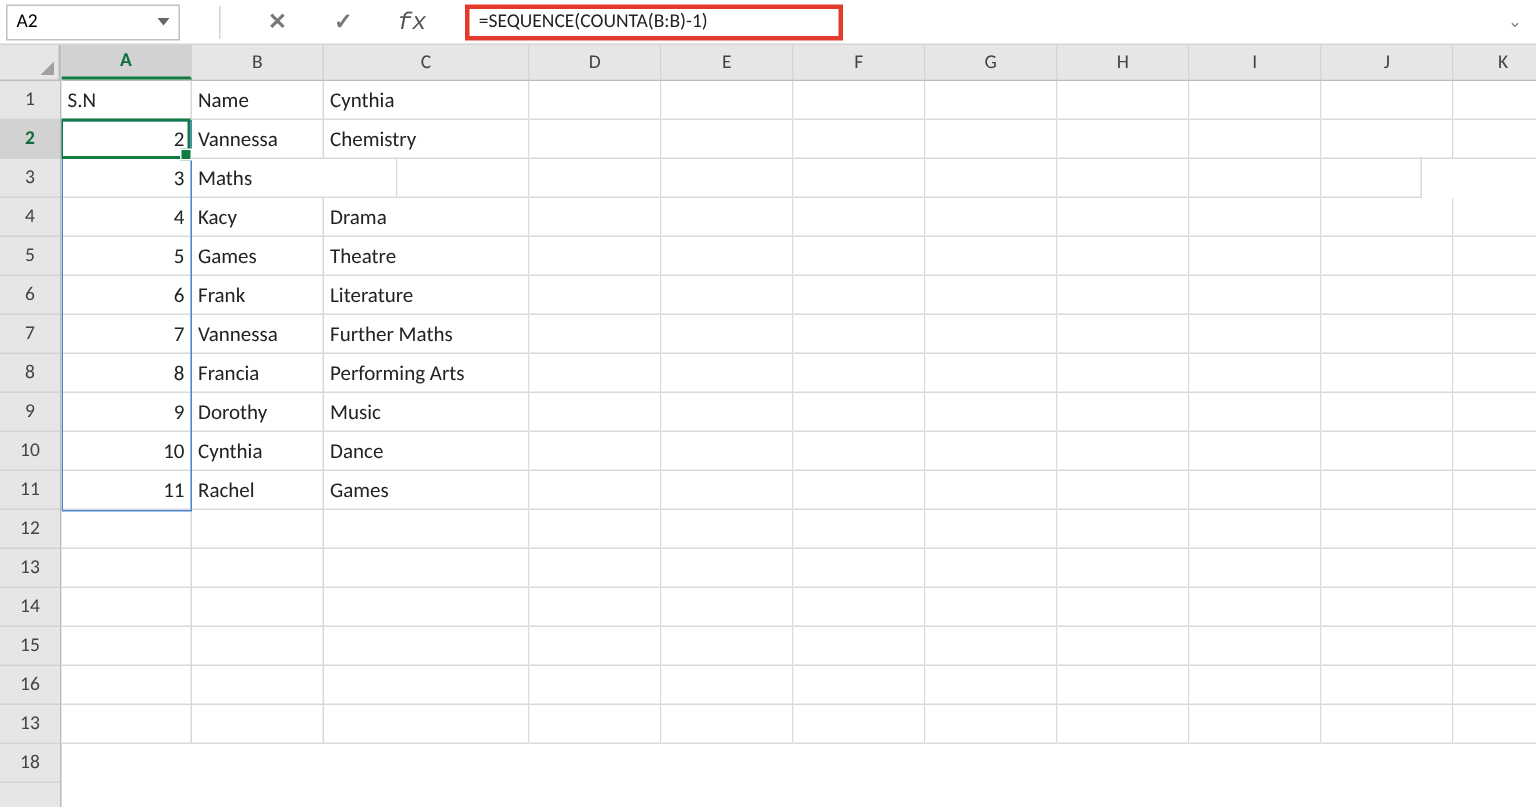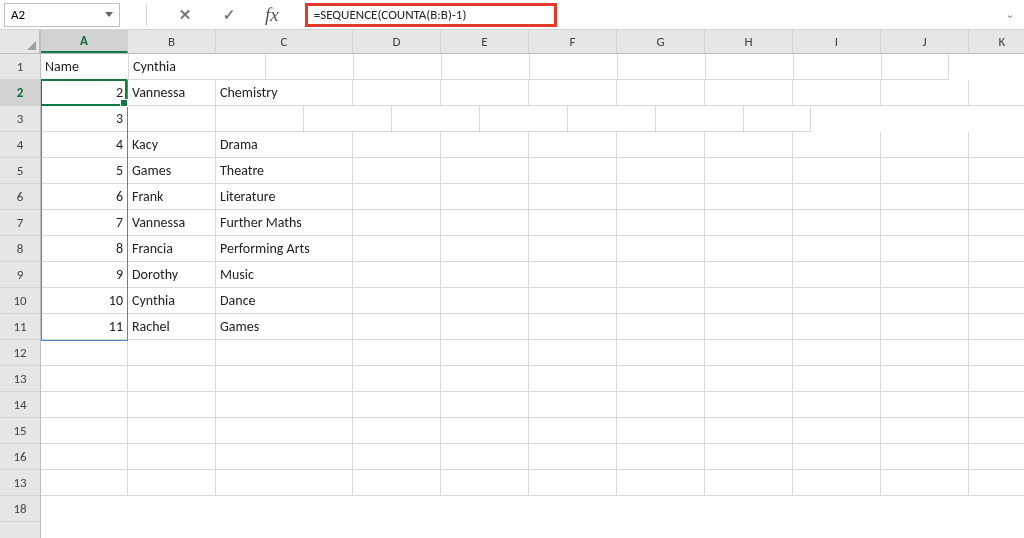--- a/index.html
+++ b/index.html
@@ -59,23 +59,23 @@
       font-weight: bold;
     }
     .fb-btn.cancel {
       font-size: 15px;
     }
     .fb-btn.accept {
       font-size: 15px;
     }
     .fx-label {
       font-style: italic;
-      font-family: Liberation Serif, serif;
+      font-family: Liberation Mono, monospace;
       color: #555;
-      font-size: 19px;
+      font-size: 16px;
       padding: 0 4px;
     }
     .formula-input {
       flex: 0 0 auto;
       height: 24px;
       border: 3px solid #e33a2b;
       padding: 0 6px;
       display: flex;
       align-items: center;
       font-size: 13px;
@@ -282,20 +282,21 @@
       <div class="col-header col-I">I</div>
       <div class="col-header col-J">J</div>
       <div class="col-header col-K">K</div>
     </div>
 
     <div class="grid-rows">
       <div class="active-cell-overlay" style="top:25px;"></div>
       <div class="spill-range-overlay"></div>
 
       <div class="grid-row">
+        <div class="cell col-A">S.N</div>
         <div class="cell col-B">Name</div>
         <div class="cell col-C">Cynthia</div>
         <div class="cell col-D"></div>
         <div class="cell col-E"></div>
         <div class="cell col-F"></div>
         <div class="cell col-G"></div>
         <div class="cell col-H"></div>
         <div class="cell col-I"></div>
         <div class="cell col-J"></div>
         <div class="cell col-K"></div>
@@ -309,20 +310,21 @@
         <div class="cell col-E"></div>
         <div class="cell col-F"></div>
         <div class="cell col-G"></div>
         <div class="cell col-H"></div>
         <div class="cell col-I"></div>
         <div class="cell col-J"></div>
         <div class="cell col-K"></div>
       </div>
       <div class="grid-row">
         <div class="cell col-A num">3</div>
+        <div class="cell col-C">Maths</div>
         <div class="cell col-D"></div>
         <div class="cell col-E"></div>
         <div class="cell col-F"></div>
         <div class="cell col-G"></div>
         <div class="cell col-H"></div>
         <div class="cell col-I"></div>
         <div class="cell col-J"></div>
         <div class="cell col-K"></div>
       </div>
       <div class="grid-row">

